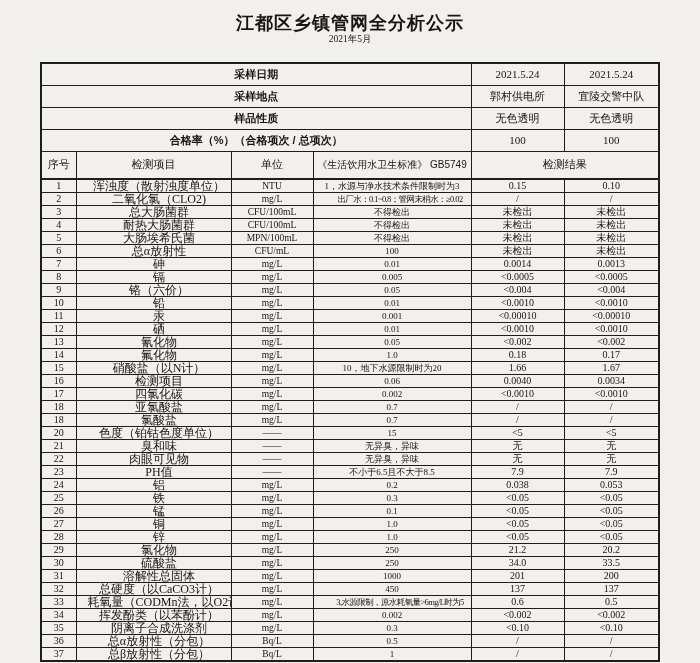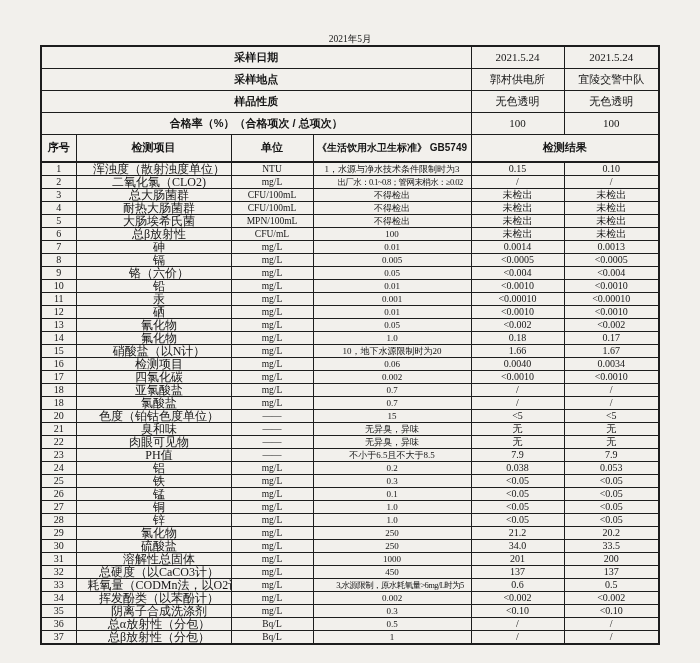--- a/index.html
+++ b/index.html
@@ -24,21 +24,21 @@
     letter-spacing: 1px;
   }
   .subtitle {
     position: absolute;
     top: 33px; left: 0; width: 100%;
     text-align: center;
     font-size: 9.5px;
   }
   table.analysis {
     position: absolute;
-    top: 45px; left: 40px;
+    top: 62px; left: 40px;
     width: 618px;
     border-collapse: collapse;
     table-layout: fixed;
     border: 2px solid #1d1d1d;
   }
   td, th {
     border: 1px solid #1d1d1d;
     padding: 0;
     overflow: hidden;
     white-space: nowrap;
@@ -50,21 +50,21 @@
   tr.info-row td.info-label {
     font-family: "Liberation Sans", sans-serif;
     font-weight: bold;
     font-size: 11px;
   }
   tr.info-row td.info-val { font-size: 11px; }
   tr.info-row:last-child td { border-bottom: 2px solid #1d1d1d; }
   tr.head-row { height: 28px; }
   tr.head-row th {
     font-family: "Liberation Sans", sans-serif;
-    font-weight: bold;
+    font-weight: normal;
     font-size: 11px;
     border-bottom: 2px solid #1d1d1d;
   }
   tr.head-row th.th-std { font-size: 10px; }
   tr.data-row { height: 13px; }
   tr.data-row td {
     font-size: 9.5px;
     line-height: 12px;
   }
   tr.data-row td.c-no { font-size: 10px; }
@@ -75,20 +75,21 @@
   }
   tr.data-row td.c-std { font-size: 9px; }
   tr.data-row td.c-r { font-size: 10px; }
   .tight { letter-spacing: -0.6px; font-size: 8.5px !important; padding-left: 16px; }
 </style>
 </head>
 <body>
 
 <div class="doc">
 
+  <div class="title">江都区乡镇管网全分析公示</div>
   <div class="subtitle">2021年5月</div>
 
   <table class="analysis">
     <colgroup>
       <col style="width:35px">
       <col style="width:155px">
       <col style="width:82px">
       <col style="width:158px">
       <col style="width:93px">
       <col style="width:95px">
@@ -156,21 +157,21 @@
         <tr class="data-row">
       <td class="c-no">5</td>
       <td class="c-item">大肠埃希氏菌</td>
       <td class="c-unit">MPN/100mL</td>
       <td class="c-std">不得检出</td>
       <td class="c-r">未检出</td>
       <td class="c-r">未检出</td>
     </tr>
         <tr class="data-row">
       <td class="c-no">6</td>
-      <td class="c-item">总β放射性</td>
+      <td class="c-item">总α放射性</td>
       <td class="c-unit">CFU/mL</td>
       <td class="c-std">100</td>
       <td class="c-r">未检出</td>
       <td class="c-r">未检出</td>
     </tr>
         <tr class="data-row">
       <td class="c-no">7</td>
       <td class="c-item">砷</td>
       <td class="c-unit">mg/L</td>
       <td class="c-std">0.01</td>

